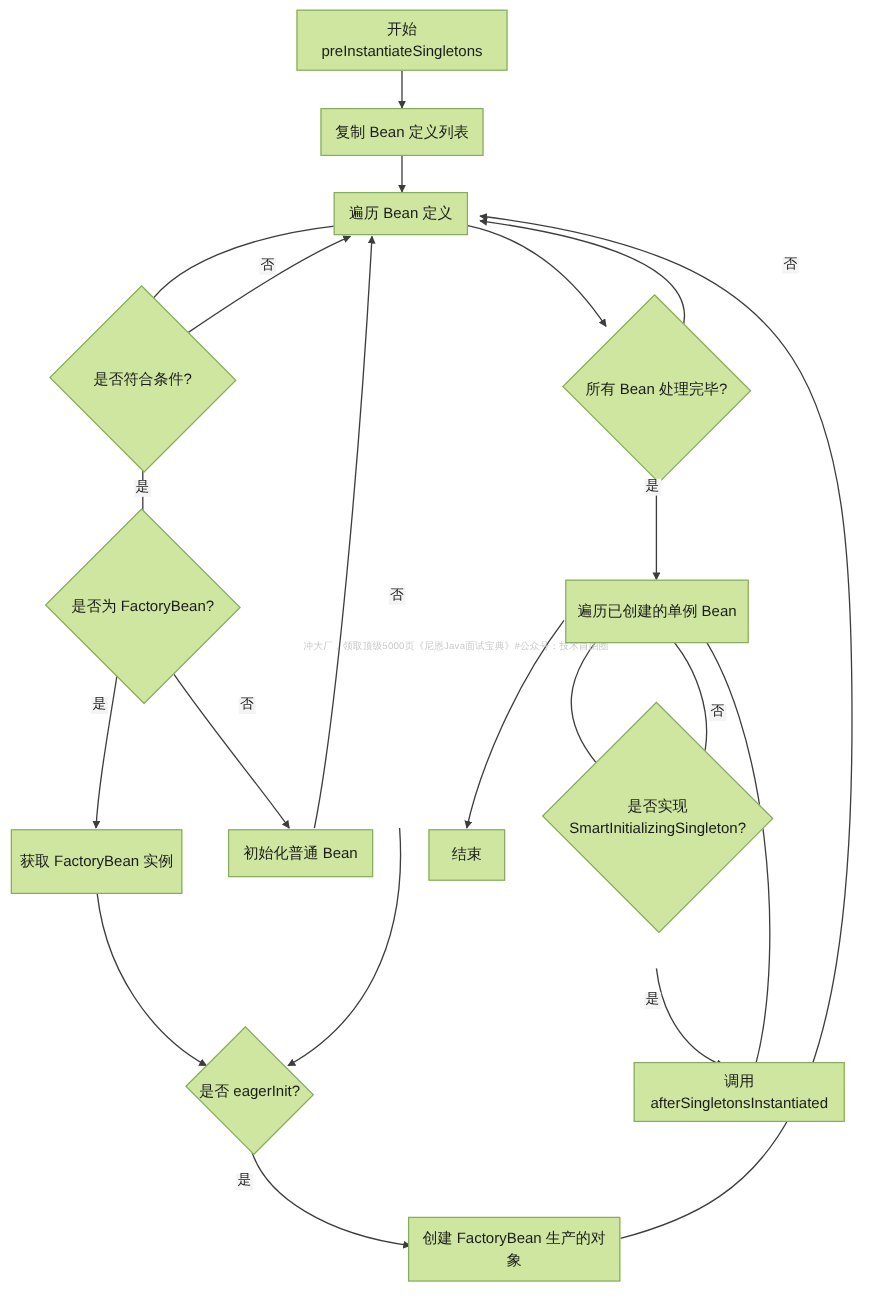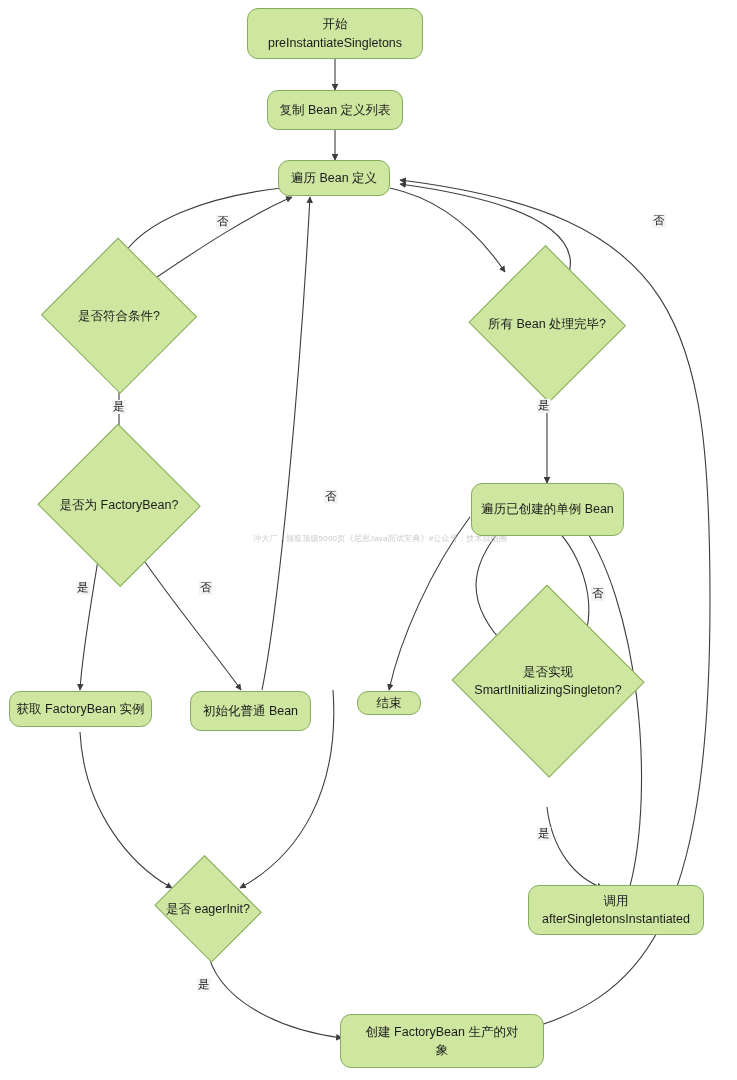--- a/index.html
+++ b/index.html
@@ -26,21 +26,20 @@
     position: absolute;
     box-sizing: border-box;
     display: flex;
     align-items: center;
     justify-content: center;
     text-align: center;
     color: #1b1b1b;
     font-size: 12.5px;
     line-height: 1.45;
     z-index: 4;
-    border-radius: 11px;
   }
   .node.box {
     background: #cfe6a0;
     border: 1px solid #86ad5d;
   }
   .node .label {
     padding: 0 6px;
     white-space: pre-line;
   }
   .node.diamond {
@@ -165,49 +164,49 @@
 
   <div class="node diamond" style="left:468px; top:248px; width:158px; height:152px;">
     <span class="dia-shape"></span>
     <span class="label">所有 Bean 处理完毕?</span>
   </div>
 
   <div class="node box" style="left:471px; top:483px; width:153px; height:53px;">
     <span class="label">遍历已创建的单例 Bean</span>
   </div>
 
-  <div class="node box" style="left:9px; top:691px; width:143px; height:36px;">
+  <div class="node box" style="left:9px; top:691px; width:143px; height:54px;">
     <span class="label">获取 FactoryBean 实例</span>
   </div>
 
   <div class="node box" style="left:190px; top:691px; width:121px; height:40px;">
     <span class="label">初始化普通 Bean</span>
   </div>
 
-  <div class="node box" style="left:357px; top:691px; width:64px; height:24px;">
+  <div class="node box" style="left:357px; top:691px; width:64px; height:43px;">
     <span class="label">结束</span>
   </div>
 
   <div class="node diamond" style="left:452px; top:587px; width:192px; height:188px;">
     <span class="dia-shape"></span>
     <span class="label">是否实现
 SmartInitializingSingleton?</span>
   </div>
 
   <div class="node diamond" style="left:152px; top:860px; width:112px; height:98px;">
     <span class="dia-shape"></span>
     <span class="label">是否 eagerInit?</span>
   </div>
 
   <div class="node box" style="left:528px; top:885px; width:176px; height:50px;">
     <span class="label">调用
 afterSingletonsInstantiated</span>
   </div>
 
-  <div class="node box" style="left:340px; top:1014px; width:204px; height:54px;">
+  <div class="node box" style="left:340px; top:1014px; width:177px; height:54px;">
     <span class="label">创建 FactoryBean 生产的对
 象</span>
   </div>
 
   <div class="edge-label" style="left:216px; top:215px;">否</div>
 
   <div class="edge-label" style="left:112px; top:400px;">是</div>
 
   <div class="edge-label" style="left:76px; top:581px;">是</div>
 

